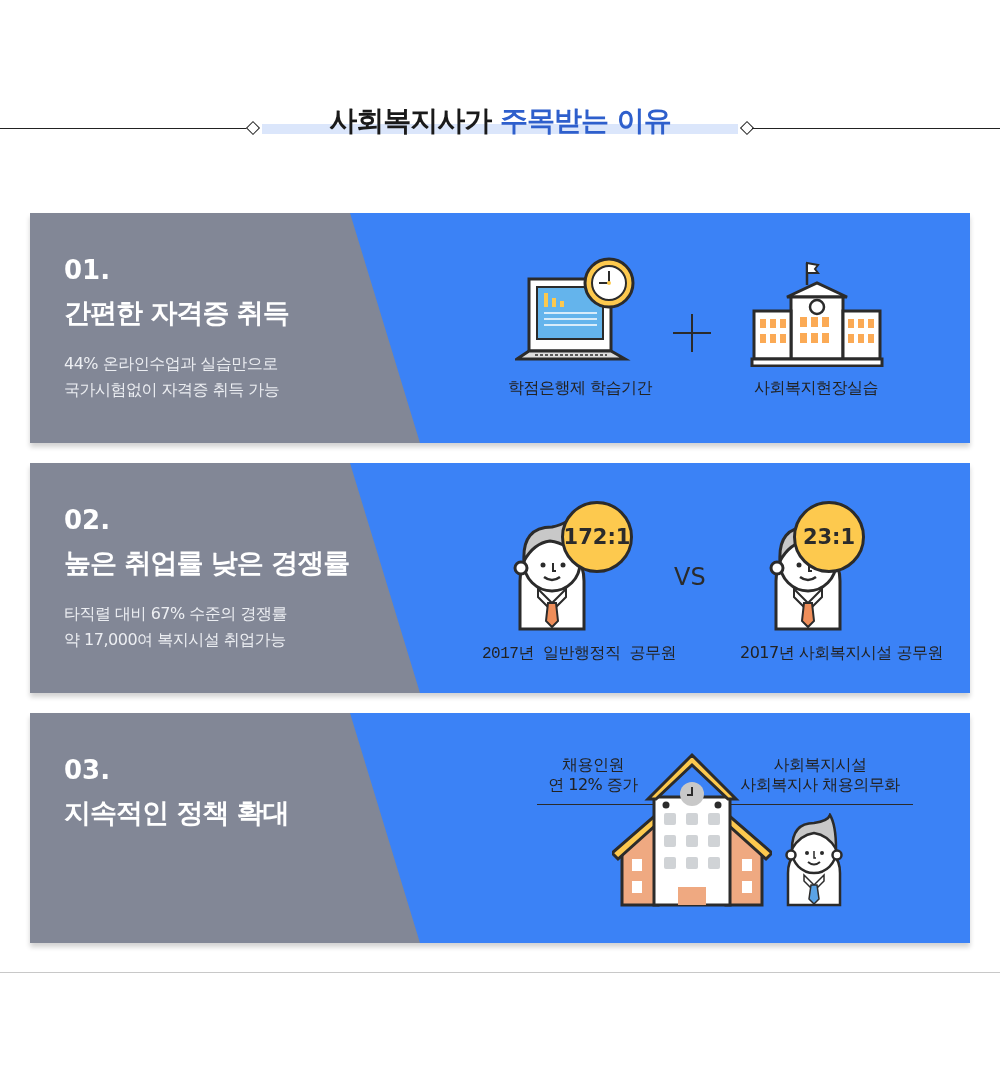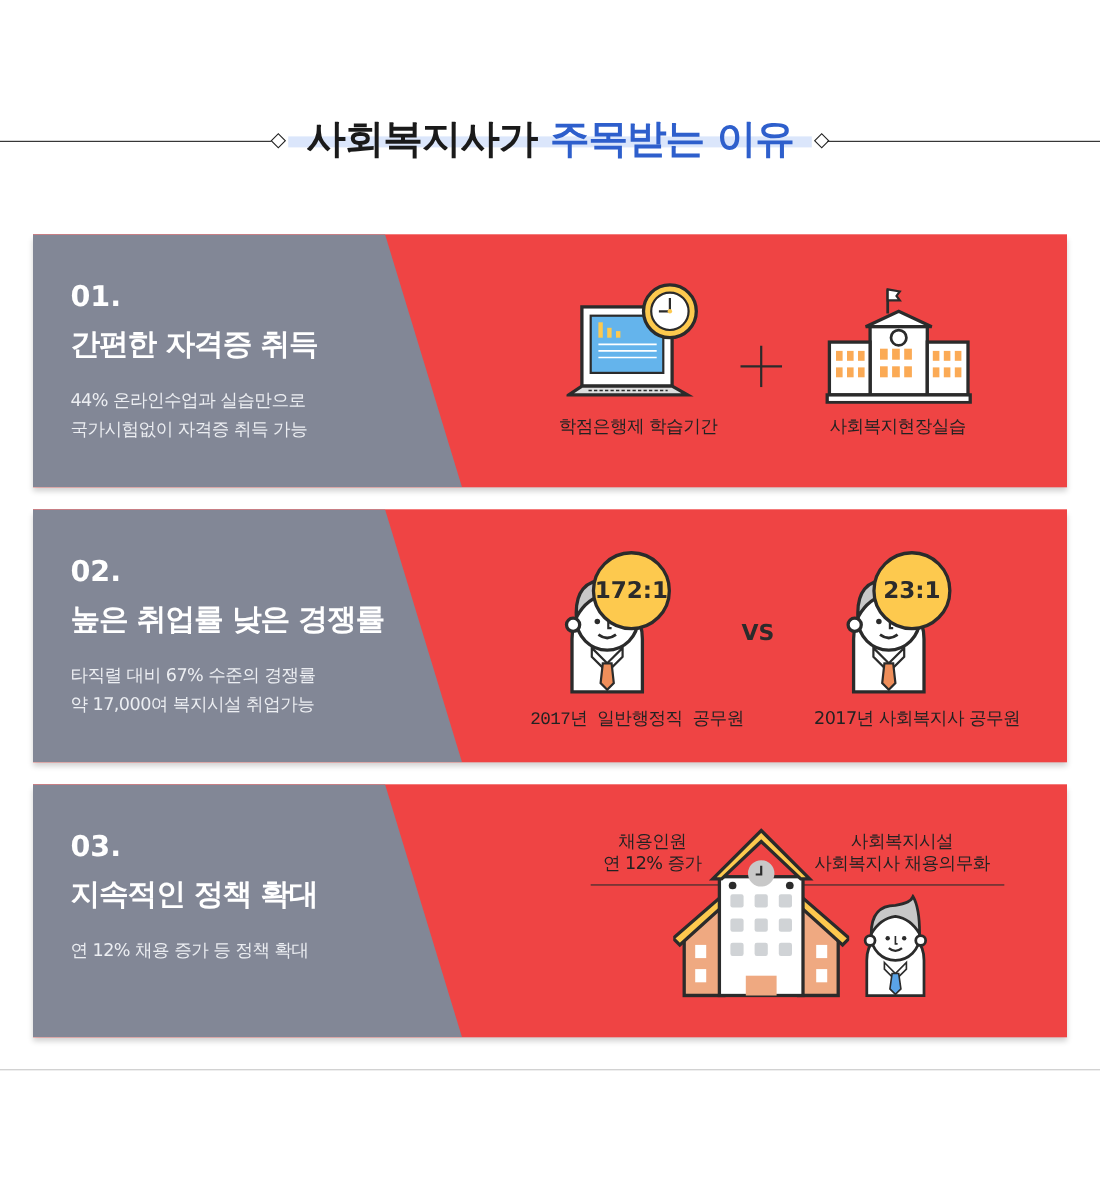--- a/index.html
+++ b/index.html
@@ -5,31 +5,31 @@
   * { margin:0; padding:0; box-sizing:border-box; }
   body { width:1000px; height:1083px; background:#ffffff; font-family:"DejaVu Sans","Liberation Sans",sans-serif; position:relative; overflow:hidden; }
   .title-wrap { position:absolute; top:100px; left:0; width:1000px; height:60px; }
   .title-line { position:absolute; top:28px; height:1px; background:#222; }
   .title-line.l { left:0; width:248px; }
   .title-line.r { left:752px; width:248px; }
   .diamond { position:absolute; top:23px; width:10px; height:10px; border:1px solid #222; background:#fff; transform:rotate(45deg); }
   .diamond.l { left:248px; }
   .diamond.r { left:742px; }
   .title-hl { position:absolute; left:262px; top:24px; width:476px; height:10px; background:#dbe6fb; }
-  .title { position:absolute; left:0; width:1000px; top:2px; text-align:center; font-size:36px; font-weight:bold; letter-spacing:-1px; color:#1a1a1a; }
+  .title { position:absolute; left:0; width:1000px; top:2px; text-align:center; font-size:28px; font-weight:bold; letter-spacing:-1px; color:#1a1a1a; }
   .title .accent { color:#2e5fcc; }
 
-  .card { position:absolute; left:30px; width:940px; height:230px; background:#ef4444; box-shadow:0 4px 5px rgba(0,0,0,0.18); overflow:hidden; }
+  .card { position:absolute; left:30px; width:940px; height:230px; background:#3b82f6; box-shadow:0 4px 5px rgba(0,0,0,0.18); overflow:hidden; }
   .card .left { position:absolute; left:0; top:0; width:390px; height:230px; background:#828796; clip-path:polygon(0 0, 320px 0, 390px 230px, 0 230px); }
   .card .num { position:absolute; left:34px; top:42px; color:#fff; font-size:26px; font-weight:bold; }
   .card .head { position:absolute; left:34px; top:82px; color:#fff; font-size:27px; font-weight:bold; letter-spacing:-1px; white-space:nowrap; }
   .card .desc { position:absolute; left:34px; top:138px; color:#eceef2; font-size:16px; line-height:26px; letter-spacing:-0.5px; white-space:nowrap; }
   .cap { position:absolute; font-size:16px; color:#222; letter-spacing:-0.5px; white-space:nowrap; text-align:center; }
   .badge { position:absolute; width:72px; height:72px; border-radius:50%; background:#fdc94e; border:3px solid #2b2b2b; display:flex; align-items:center; justify-content:center; font-size:21px; font-weight:bold; color:#2b2b2b; }
-  .vs { position:absolute; font-size:20px; font-weight:bold; color:#2b2b2b; }
+  .vs { position:absolute; font-size:24px; font-weight:normal; color:#2b2b2b; }
   .bottom-line { position:absolute; left:0; top:972px; width:1000px; height:1px; background:#c8c8c8; }
 </style>
 </head>
 <body>
 
 <div class="title-wrap">
   <div class="title-line l"></div>
   <div class="diamond l"></div>
   <div class="title-hl"></div>
   <div class="title">
@@ -119,47 +119,46 @@
     <polygon points="26,76 40,90 54,76 54,84 40,98 26,84" fill="#fff" stroke="#2b2b2b" stroke-width="2"></polygon>
     <polygon points="36,90 44,90 46,108 40,114 34,108" fill="#ef8e5a" stroke="#2b2b2b" stroke-width="2"></polygon>
     <circle cx="40" cy="50" r="28" fill="#fff" stroke="#2b2b2b" stroke-width="3"></circle>
     <path d="M12,48 Q10,14 40,14 Q58,10 60,2 Q66,14 68,48 Q56,30 38,28 Q22,30 12,48 Z" fill="#c8c8c8" stroke="#2b2b2b" stroke-width="3"></path>
     <circle cx="9" cy="55" r="6" fill="#fff" stroke="#2b2b2b" stroke-width="3"></circle>
     <circle cx="31" cy="52" r="2.5" fill="#2b2b2b"></circle>
     <circle cx="51" cy="52" r="2.5" fill="#2b2b2b"></circle>
     <path d="M41,50 L41,58 L44,58" fill="none" stroke="#2b2b2b" stroke-width="2"></path>
     <path d="M32,64 Q40,70 48,64" fill="none" stroke="#2b2b2b" stroke-width="2.5"></path>
   </svg>
-  <div class="badge" style="left:508px;top:38px;">172:1</div>
+  <div class="badge" style="left:531px;top:38px;">172:1</div>
   <div class="cap" style="left:452px;top:180px;width:160px;font-family:Liberation Mono, monospace;">2017년 일반행정직 공무원</div>
 
   <div class="vs" style="left:644px;top:100px;">VS</div>
 
   <svg style="position:absolute;left:738px;top:50px;" width="80" height="120" viewBox="0 0 80 120">
     <path d="M8,68 Q8,38 40,38 Q72,38 72,68 L72,116 L8,116 Z" fill="#fff" stroke="#2b2b2b" stroke-width="3"></path>
     <polygon points="26,76 40,90 54,76 54,84 40,98 26,84" fill="#fff" stroke="#2b2b2b" stroke-width="2"></polygon>
     <polygon points="36,90 44,90 46,108 40,114 34,108" fill="#ef8e5a" stroke="#2b2b2b" stroke-width="2"></polygon>
     <circle cx="40" cy="50" r="28" fill="#fff" stroke="#2b2b2b" stroke-width="3"></circle>
     <path d="M12,48 Q10,14 40,14 Q58,10 60,2 Q66,14 68,48 Q56,30 38,28 Q22,30 12,48 Z" fill="#c8c8c8" stroke="#2b2b2b" stroke-width="3"></path>
     <circle cx="9" cy="55" r="6" fill="#fff" stroke="#2b2b2b" stroke-width="3"></circle>
     <circle cx="31" cy="52" r="2.5" fill="#2b2b2b"></circle>
     <circle cx="51" cy="52" r="2.5" fill="#2b2b2b"></circle>
     <path d="M41,50 L41,58 L44,58" fill="none" stroke="#2b2b2b" stroke-width="2"></path>
     <path d="M32,64 Q40,70 48,64" fill="none" stroke="#2b2b2b" stroke-width="2.5"></path>
   </svg>
   <div class="badge" style="left:763px;top:38px;">23:1</div>
-  <div class="cap" style="left:710px;top:180px;width:160px;">2017년 사회복지사 공무원</div>
+  <div class="cap" style="left:710px;top:180px;width:160px;">2017년 사회복지시설 공무원</div>
 </div>
 
 <div class="card" style="top:713px;">
   <div class="left"></div>
   <div class="num">03.</div>
   <div class="head">지속적인 정책 확대</div>
   <div class="desc">
-    <div>연 12% 채용 증가 등 정책 확대</div>
   </div>
 
   <div class="cap" style="left:508px;top:42px;width:110px;line-height:20px;">
     <div>채용인원</div>
     <div>연 12% 증가</div>
   </div>
   <div class="cap" style="left:710px;top:42px;width:160px;line-height:20px;">
     <div>사회복지시설</div>
     <div>사회복지사 채용의무화</div>
   </div>

